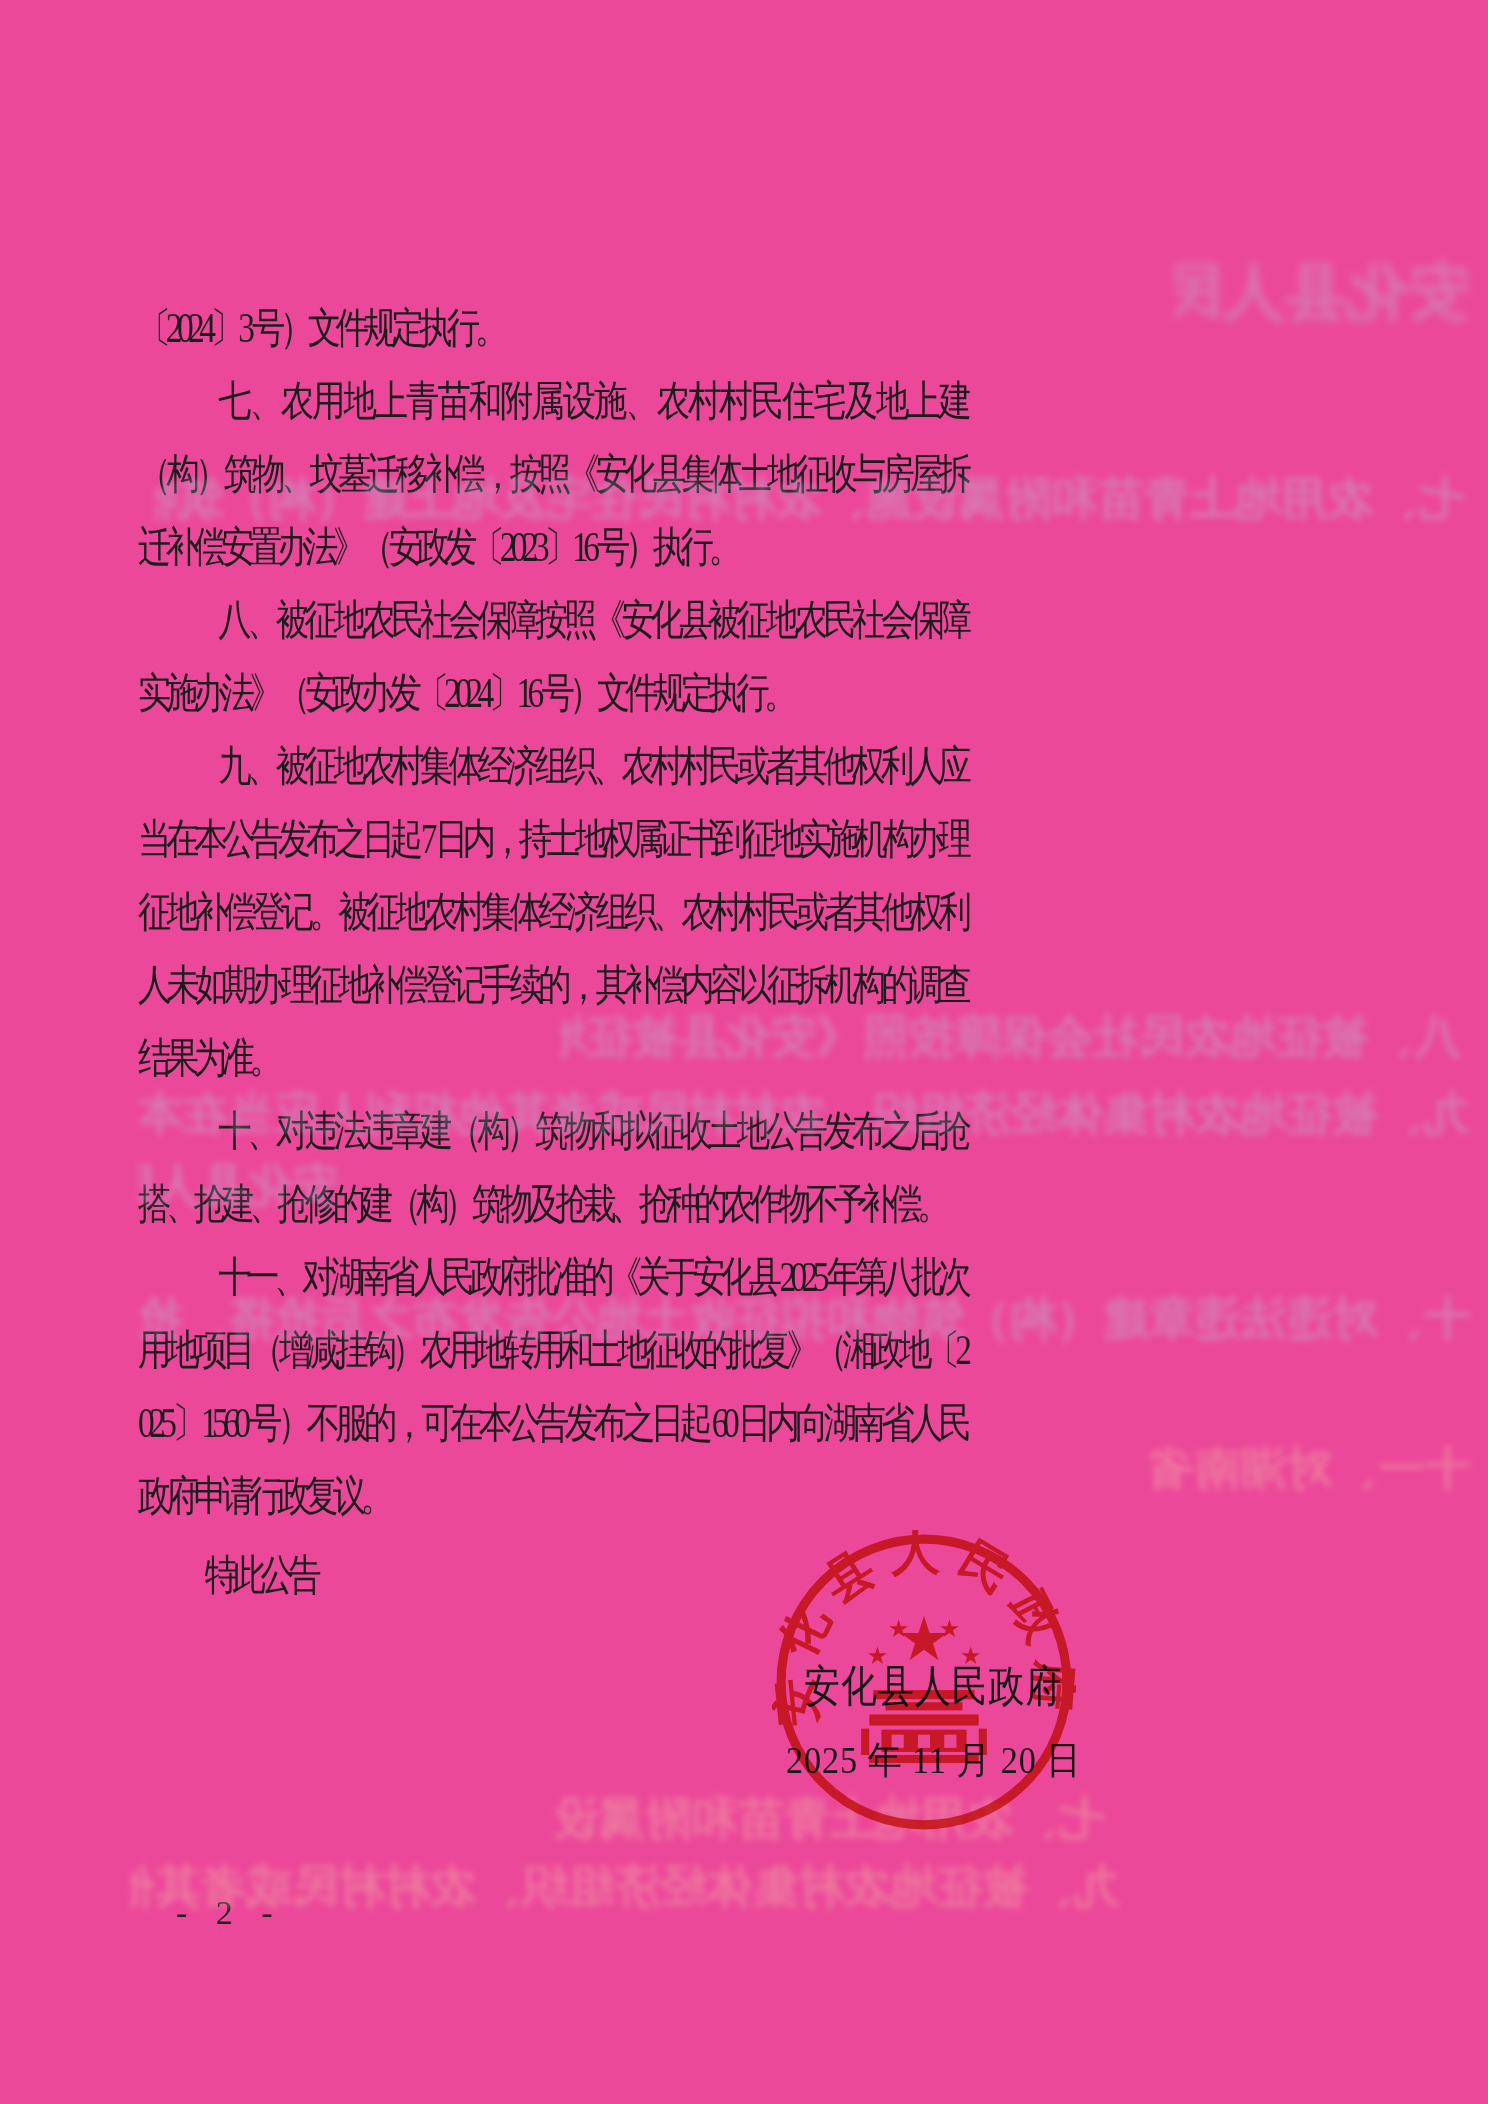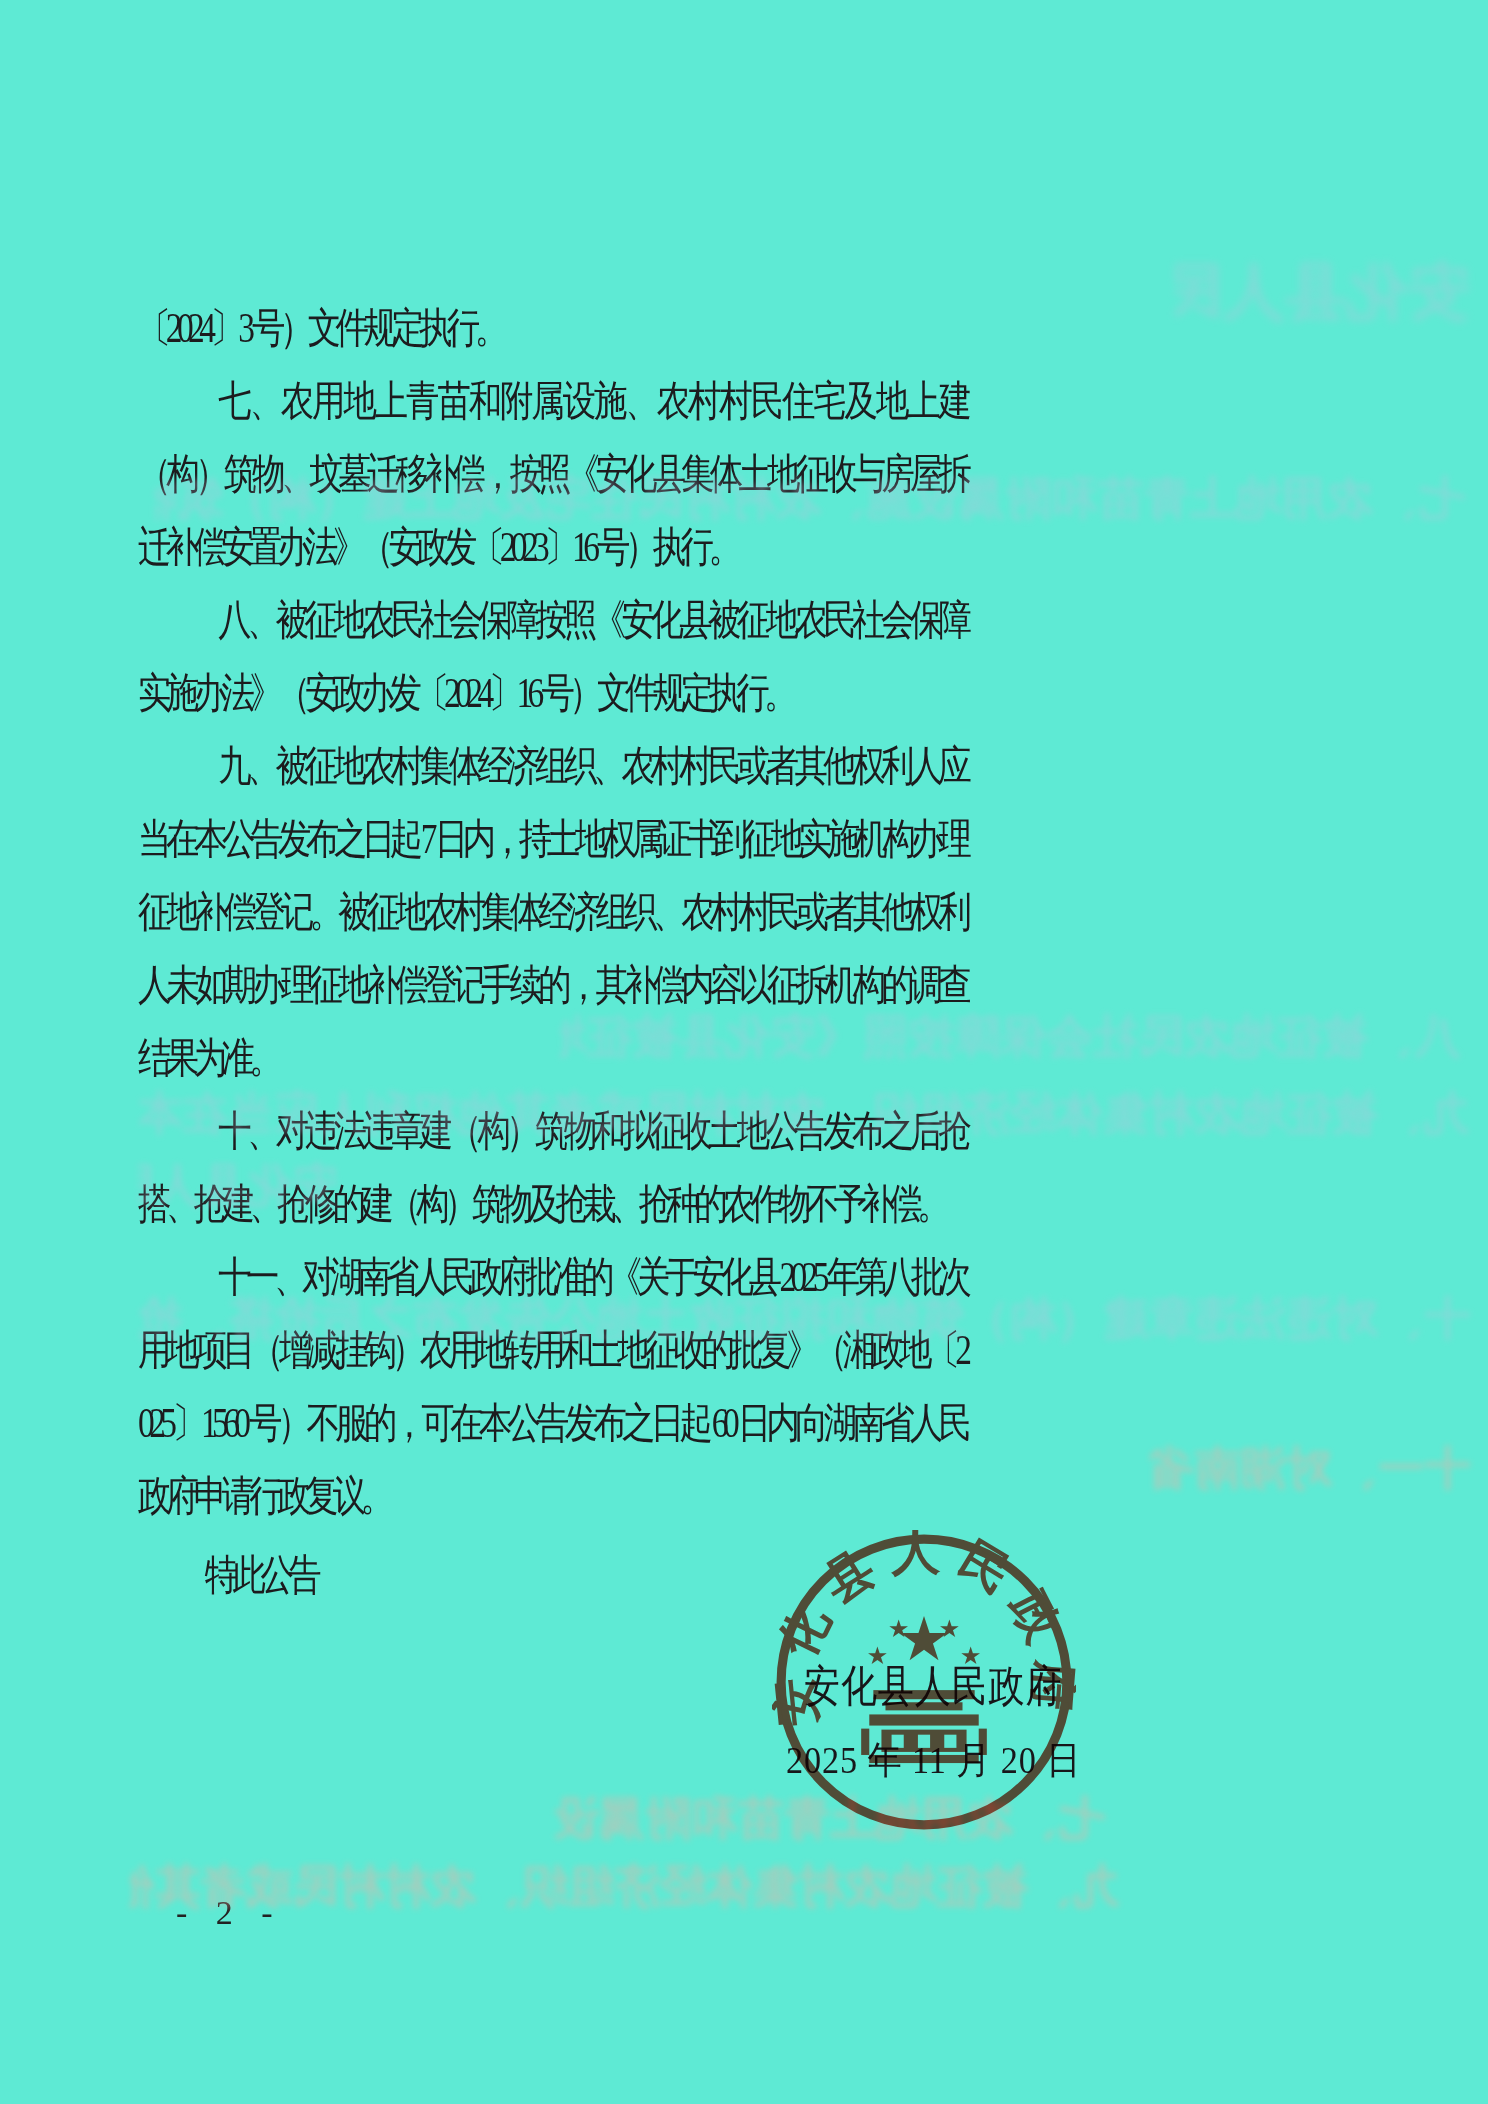--- a/index.html
+++ b/index.html
@@ -1,20 +1,20 @@
 <!DOCTYPE html>
 <html><head>
 <meta charset="utf-8">
 <style>
   html,body { margin:0; padding:0; background:#e8e8e8; }
   .page {
     position:relative;
     width:1488px; height:2104px;
     margin:0 auto;
-    background:#5eead4;
+    background:#ec4899;
     overflow:hidden;
     font-family:"Liberation Serif","DejaVu Serif",serif;
     color:#1c1c1e;
   }
   
   .textcol {
     position:absolute; left:138px; top:292px; width:1042px;
     transform:scaleX(0.795); transform-origin:0 0;
   }
   .para {

